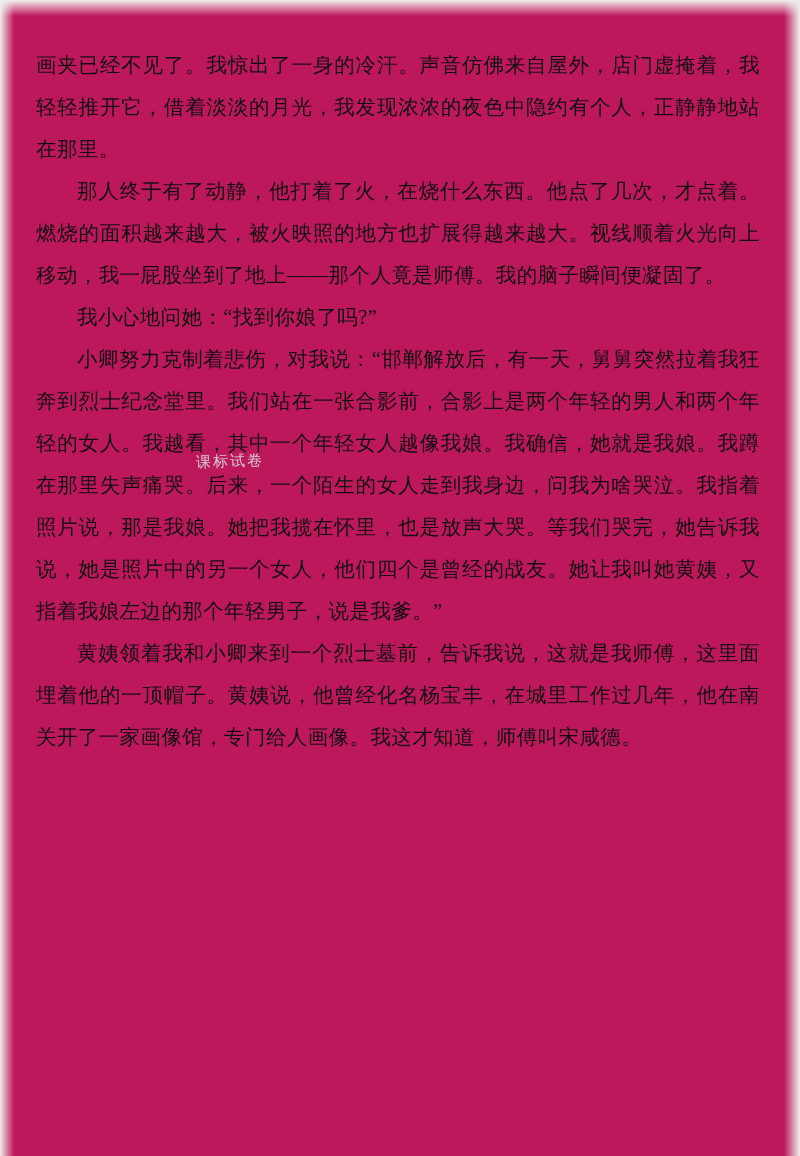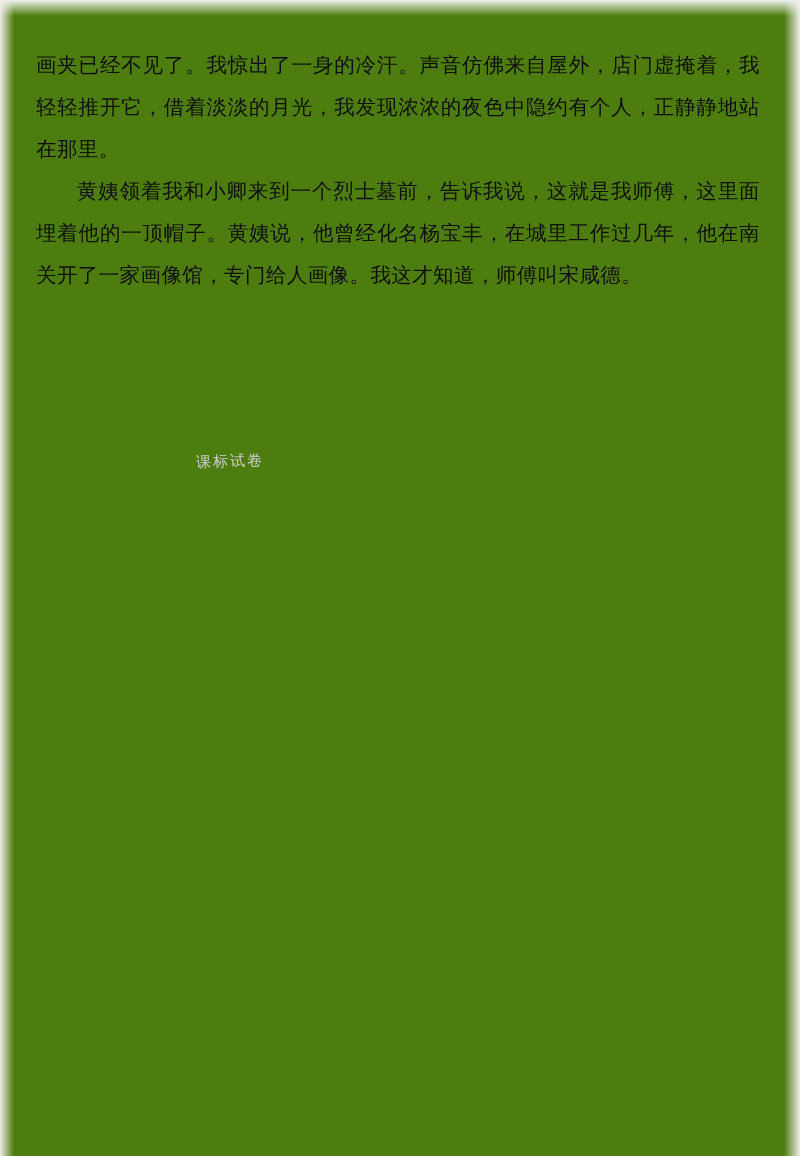--- a/index.html
+++ b/index.html
@@ -13,21 +13,21 @@
     font-family: "Liberation Serif", "DejaVu Serif", serif;
     color: #0f0f0f;
     overflow: hidden;
   }
   .page {
     position: relative;
     width: 800px;
     height: 1156px;
     box-sizing: border-box;
     padding: 44px 40px 30px 36px;
-    background: #4d7c0f;
+    background: #be185d;
   }
   .page-body {
     font-size: 20.5px;
     line-height: 42px;
     letter-spacing: 0.4px;
     text-align: justify;
     text-justify: inter-ideograph;
   }
   p {
     margin: 0;
@@ -81,18 +81,21 @@
 </head>
 <body>
 
 <div class="page">
   <div class="scan-edge-top"></div>
   <div class="scan-edge-left"></div>
   <div class="scan-edge-right"></div>
 
   <div class="page-body">
     <p class="noindent">画夹已经不见了。我惊出了一身的冷汗。声音仿佛来自屋外，店门虚掩着，我轻轻推开它，借着淡淡的月光，我发现浓浓的夜色中隐约有个人，正静静地站在那里。</p>
+    <p class="indent">那人终于有了动静，他打着了火，在烧什么东西。他点了几次，才点着。燃烧的面积越来越大，被火映照的地方也扩展得越来越大。视线顺着火光向上移动，我一屁股坐到了地上——那个人竟是师傅。我的脑子瞬间便凝固了。</p>
+    <p class="indent">我小心地问她：“找到你娘了吗?”</p>
+    <p class="indent">小卿努力克制着悲伤，对我说：“邯郸解放后，有一天，舅舅突然拉着我狂奔到烈士纪念堂里。我们站在一张合影前，合影上是两个年轻的男人和两个年轻的女人。我越看，其中一个年轻女人越像我娘。我确信，她就是我娘。我蹲在那里失声痛哭。后来，一个陌生的女人走到我身边，问我为啥哭泣。我指着照片说，那是我娘。她把我揽在怀里，也是放声大哭。等我们哭完，她告诉我说，她是照片中的另一个女人，他们四个是曾经的战友。她让我叫她黄姨，又指着我娘左边的那个年轻男子，说是我爹。”</p>
     <p class="indent">黄姨领着我和小卿来到一个烈士墓前，告诉我说，这就是我师傅，这里面埋着他的一顶帽子。黄姨说，他曾经化名杨宝丰，在城里工作过几年，他在南关开了一家画像馆，专门给人画像。我这才知道，师傅叫宋咸德。</p>
 
   </div>
 
   <div class="watermark">课标试卷</div>
 </div>
 
 </body></html>

